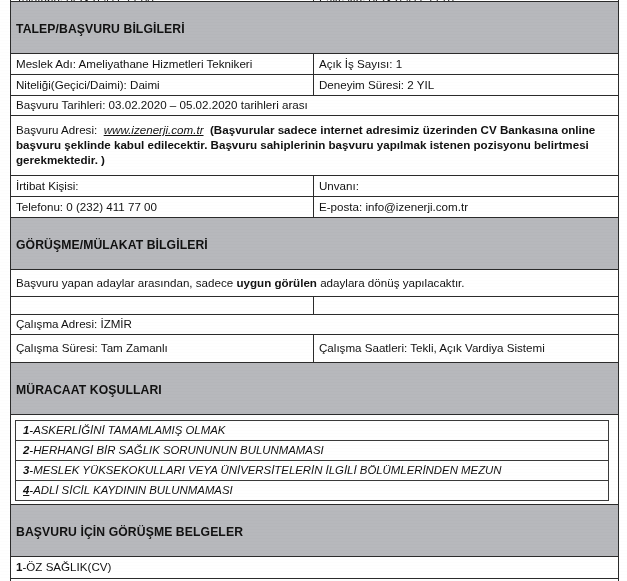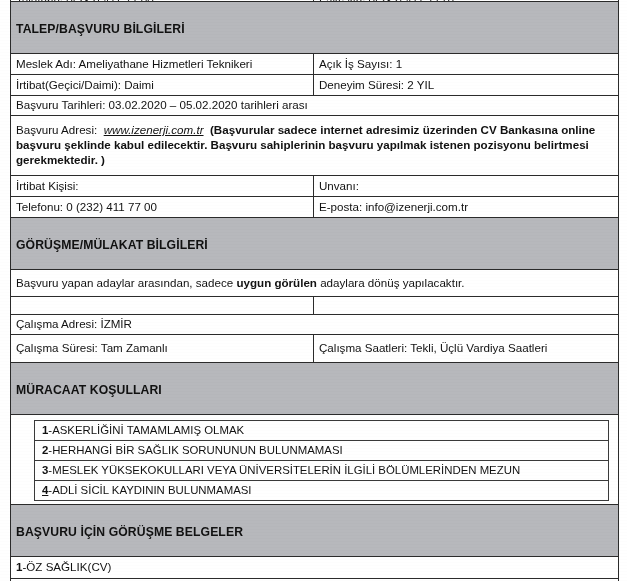--- a/index.html
+++ b/index.html
@@ -89,22 +89,23 @@
   }
   .b { font-weight: bold; }
   .url {
     text-decoration: underline;
     color: #111;
     font-style: italic;
   }
 
   
   td.listhost {
-    padding: 5px 9px 3px 23px;
+    padding: 5px 9px 3px 4px;
     vertical-align: top;
+    font-style: italic;
   }
   .inner-list {
     width: 100%;
     border-collapse: collapse;
     table-layout: fixed;
   }
   .inner-list td {
     border: 1px solid #3a3a3a;
     padding: 1px 7px;
     font-size: 11.4px;
@@ -142,21 +143,21 @@
           <span class="band-text">TALEP/BAŞVURU BİLGİLERİ</span>
         </td>
       </tr>
 
       <tr>
         <td style="height:20px">Meslek Adı:  Ameliyathane Hizmetleri Teknikeri</td>
         <td>Açık İş Sayısı: 1</td>
       </tr>
 
       <tr>
-        <td style="height:20px">İrtibat(Geçici/Daimi): Daimi</td>
+        <td style="height:20px">Niteliği(Geçici/Daimi): Daimi</td>
         <td>Deneyim Süresi: 2 YIL</td>
       </tr>
 
       <tr>
         <td colspan="2" style="height:19px">Başvuru Tarihleri: 03.02.2020 – 05.02.2020 tarihleri arası</td>
       </tr>
 
       <tr>
         <td colspan="2" class="wrap-cell" style="height:59px">
           <span>Başvuru Adresi:</span>
@@ -192,21 +193,21 @@
         <td></td>
       </tr>
 
 
       <tr>
         <td colspan="2" style="height:19px">Çalışma Adresi: İZMİR</td>
       </tr>
 
       <tr>
         <td style="height:27px" class="wrap-cell">Çalışma Süresi: Tam Zamanlı</td>
-        <td class="wrap-cell">Çalışma Saatleri: Tekli, Üçlü Vardiya Saatleri</td>
+        <td class="wrap-cell">Çalışma Saatleri: Tekli, Açık Vardiya Sistemi</td>
       </tr>
 
       <tr>
         <td class="band" colspan="2" style="height:32px">
           <span class="band-text">MÜRACAAT KOŞULLARI</span>
         </td>
       </tr>
 
       <tr>
         <td colspan="2" class="listhost">

